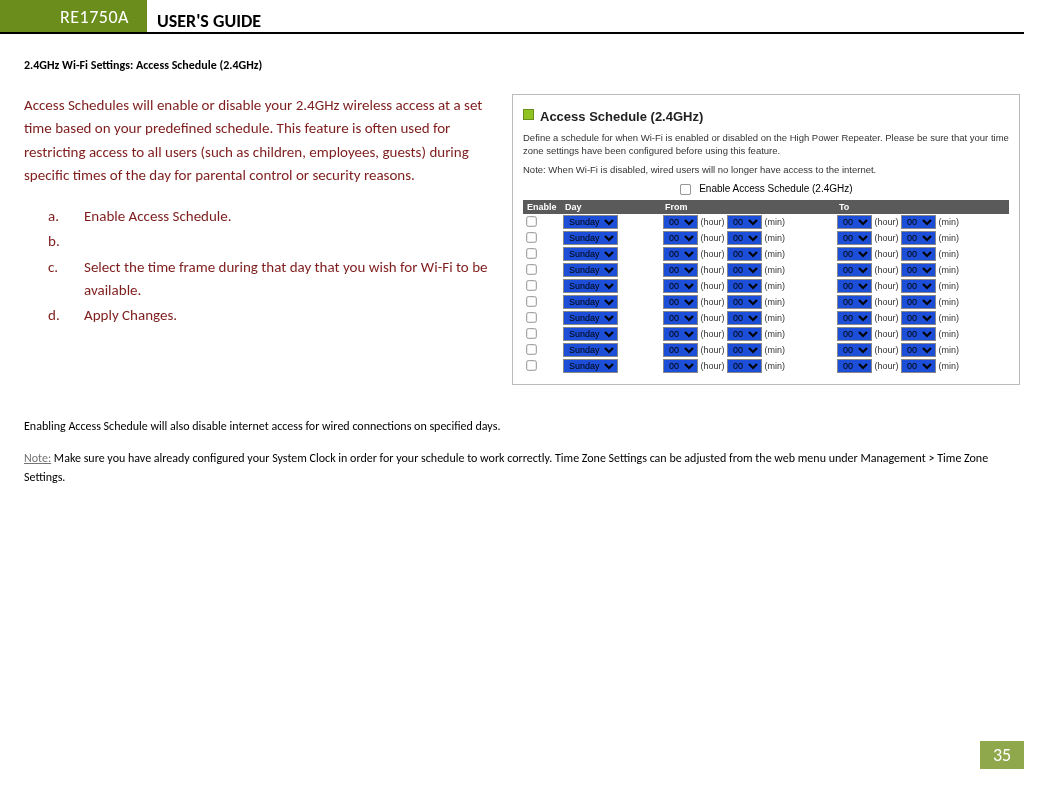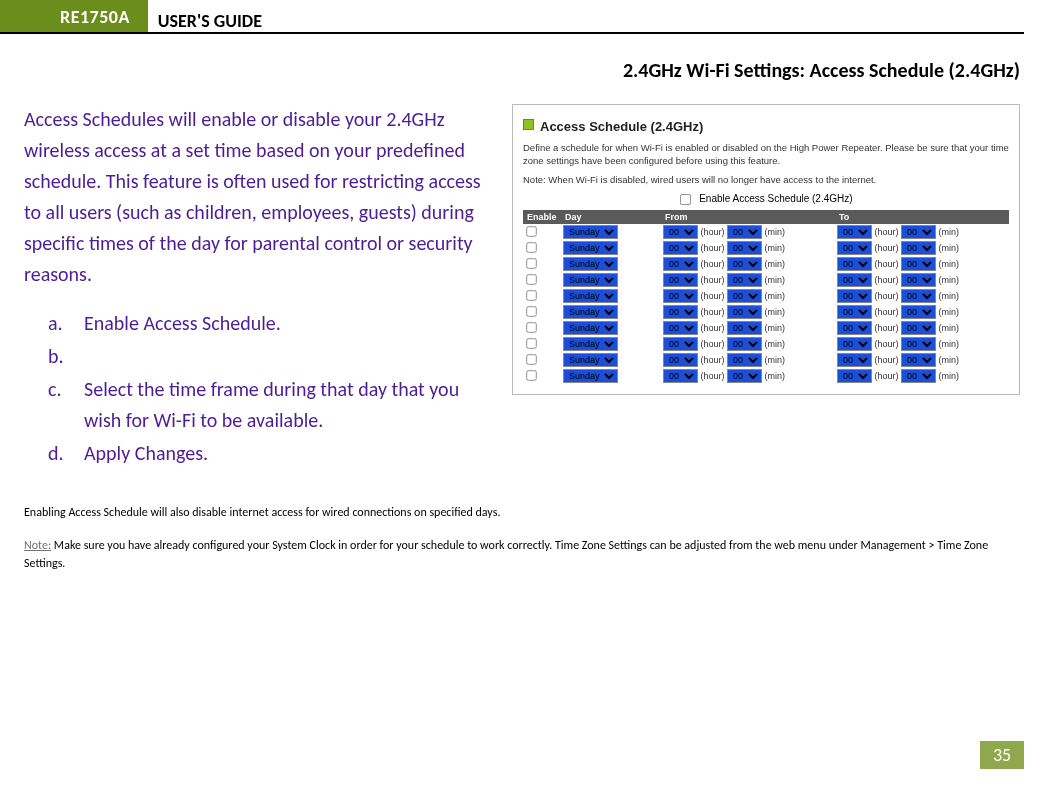--- a/index.html
+++ b/index.html
@@ -14,49 +14,48 @@
   
   .header {
     display: flex;
     align-items: flex-end;
     border-bottom: 2px solid #000;
     margin: 0 18px 0 0;
   }
   .header-tab {
     background: #6a8d1b;
     color: #fff;
-    font-weight: bold;
+    font-weight: normal;
     padding: 6px 18px 4px 60px;
     font-size: 18px;
     letter-spacing: 0.5px;
   }
   .header-title {
     font-weight: bold;
     font-size: 18px;
     padding: 4px 0 0 10px;
   }
   
   .content {
     padding: 24px 22px 0 24px;
   }
   .section-heading {
     font-weight: bold;
-    font-size: 20px;
+    font-size: 12px;
     margin-bottom: 22px;
-    text-align: right;
   }
   .cols {
     display: flex;
     gap: 20px;
   }
   .left {
     flex: 0 0 468px;
-    font-size: 20px;
+    font-size: 15px;
     line-height: 1.55;
-    color: #4c1d95;
+    color: #7f1d1d;
   }
   .left .para { margin-bottom: 18px; }
   .ol {
     list-style: none;
     padding-left: 24px;
   }
   .ol li {
     display: flex;
     gap: 18px;
     line-height: 1.55;

